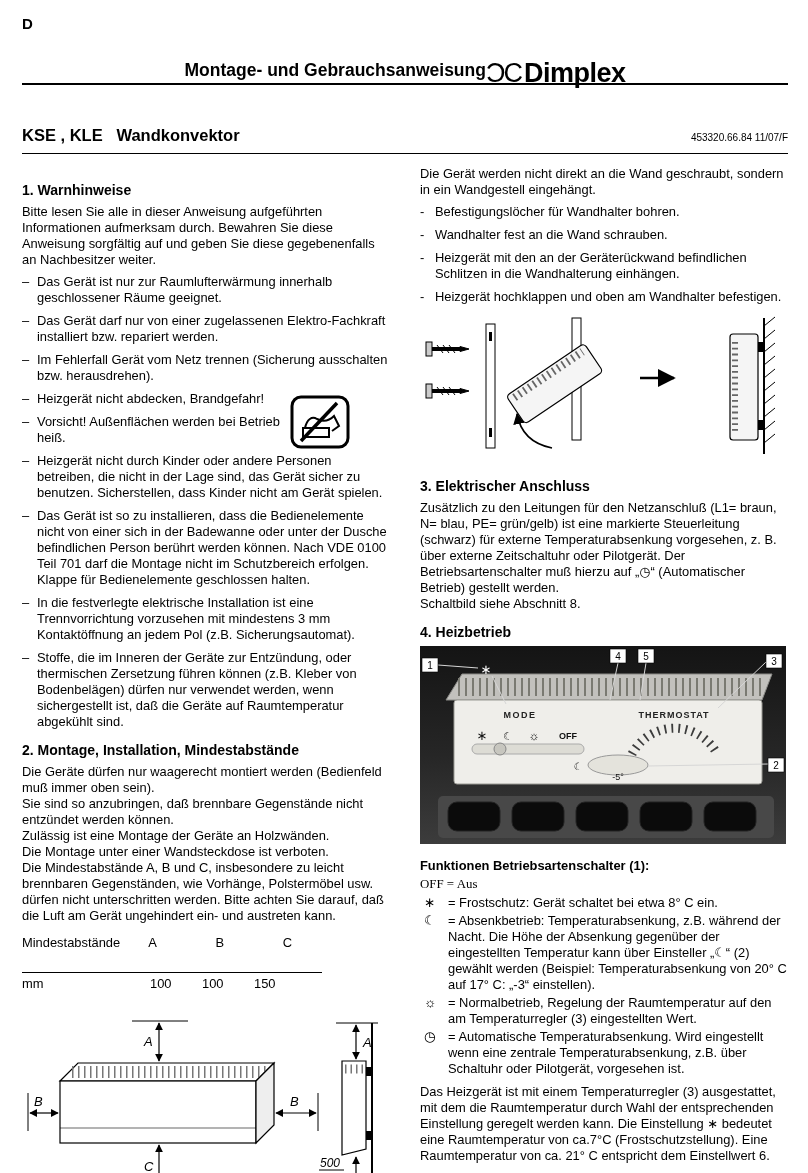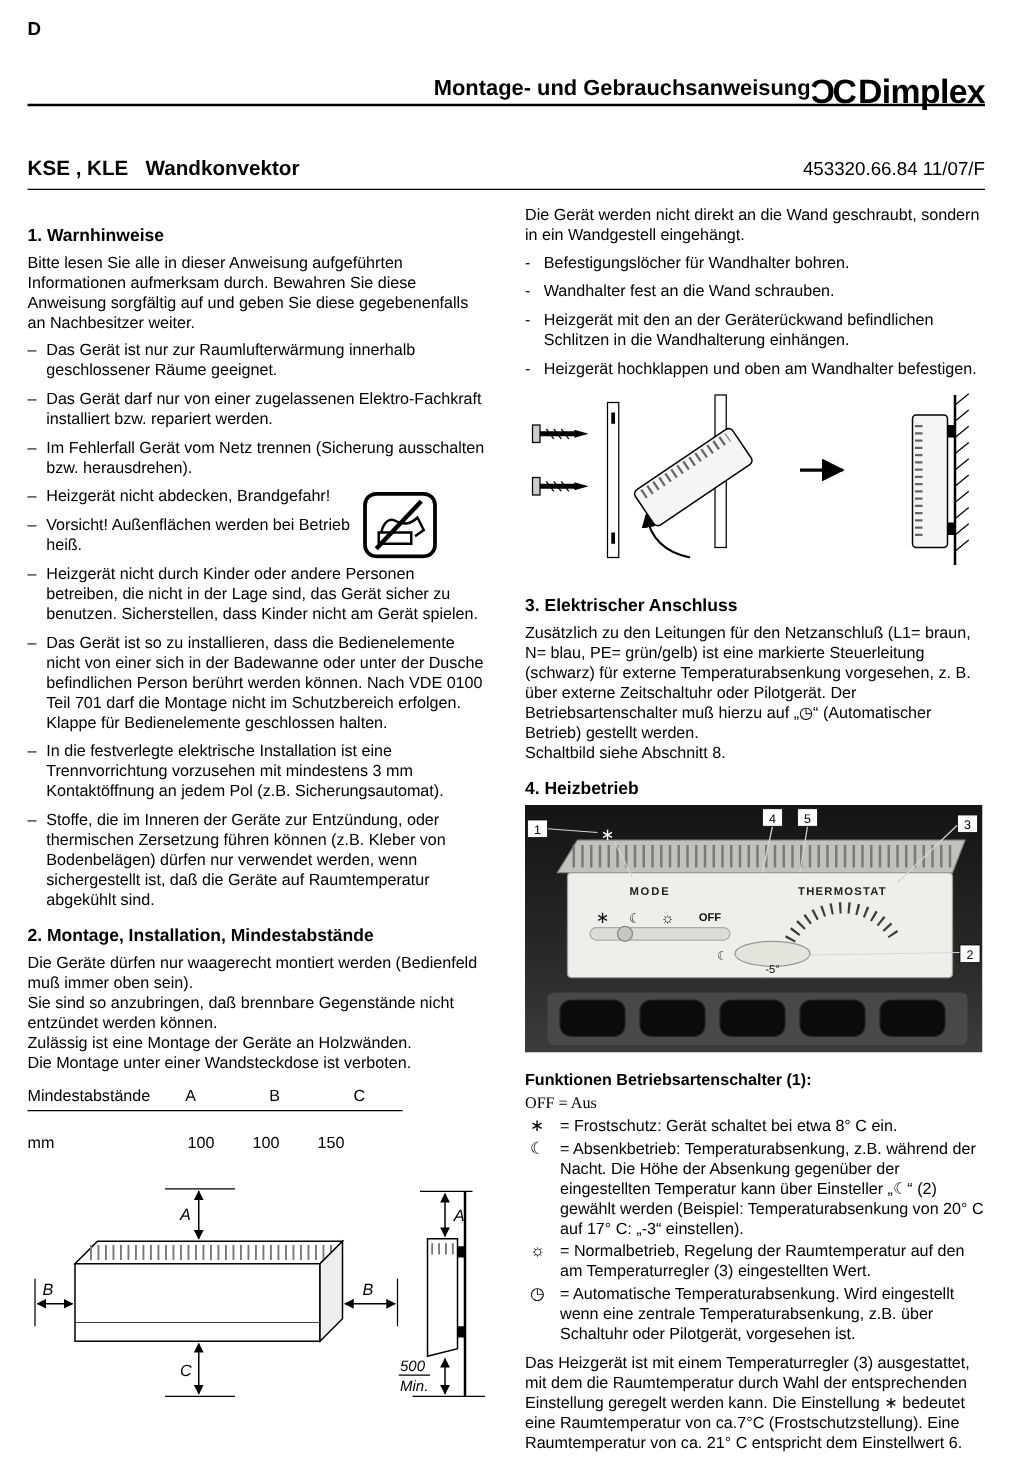--- a/index.html
+++ b/index.html
@@ -4,45 +4,45 @@
 <style>
   * { margin:0; padding:0; box-sizing:border-box; }
   html,body { background:#fff; }
   body {
     width:808px; height:1173px; overflow:hidden;
     font-family:"Liberation Sans","DejaVu Sans",sans-serif;
     color:#000; font-size:12.9px; line-height:16px;
   }
   .page { padding:16px 20px 0 22px; }
   .lang { font-weight:bold; font-size:15px; margin-bottom:30px; }
-  .hdr1 { display:flex; justify-content:flex-end; align-items:flex-end; }
+  .hdr1 { display:flex; justify-content:center; align-items:flex-end; }
   .doc-title { font-size:17.5px; font-weight:bold; padding-bottom:5px; }
   .logo { display:flex; align-items:baseline; padding-bottom:2px; }
-  .logo-mark { font-size:27px; font-weight:bold; letter-spacing:-2px; margin-right:3px; }
+  .logo-mark { font-size:27px; font-weight:normal; letter-spacing:-2px; margin-right:3px; }
   .logo-text { font-size:27px; font-weight:bold; letter-spacing:-0.5px; }
   .rule-thick { border-top:2.5px solid #000; }
   .rule-thin  { border-top:1.5px solid #000; }
   .hdr2 { display:flex; justify-content:space-between; align-items:baseline; padding:9px 0 7px 0;margin-top:33px; }
   .product-title { font-size:16.5px; font-weight:bold; white-space:pre; }
-  .docref { font-size:15px; }
+  .docref { font-size:10px; }
   .cols { display:flex; gap:30px; margin-top:12px; }
   .col { width:368px; }
   h3 { font-size:14px; font-weight:bold; margin:12px 0 6px 0; }
   h3.first { margin-top:16px; }
   p { margin:0 0 6px 0; }
   p.tight { margin:0; }
   .li { display:flex; margin:0 0 7px 0; }
   .li .dash { flex:0 0 15px; }
   .li .litext { flex:1; }
   .warn-with-icon { display:flex; }
   .warn-with-icon .narrow { width:268px; }
   .nocover-icon { width:64px; padding-top:4px; }
   .mtable { width:300px; margin:10px 0 8px 0; }
   .trow { display:flex; padding:1px 0; }
-  .thead { border-bottom:1.2px solid #000; padding-bottom:3px; margin-bottom:16px;gap:28px; }
+  .thead { border-bottom:1.2px solid #000; padding-bottom:21px; margin-bottom:2px;gap:28px; }
   .tc.c0 { width:128px; }
   .tc.c1 { width:52px; }
   .fig { margin:6px 0 0 0; }
   .photo-wrap { margin:4px 0 10px 0; }
   .func-title { font-weight:bold; margin-bottom:2px; }
   .off-line { margin-bottom:3px;font-family:Liberation Serif, serif; }
   .mode-row { display:flex; margin:0 0 2px 0; padding-left:4px; }
   .mode-row .sym { flex:0 0 24px; font-size:13.5px; }
   .mode-row .mtext { flex:1; }
   .closing { margin-top:7px; }
@@ -126,20 +126,21 @@
       <div class="li">
         <span class="dash">–</span>
         <span class="litext">Stoffe, die im Inneren der Geräte zur Entzündung, oder thermischen Zersetzung führen können (z.B. Kleber von Bodenbelägen) dürfen nur verwendet werden, wenn sichergestellt ist, daß die Geräte auf Raumtemperatur abgekühlt sind.</span>
       </div>
 
       <h3>2. Montage, Installation, Mindestabstände</h3>
       <p class="tight">Die Geräte dürfen nur waagerecht montiert werden (Bedienfeld muß immer oben sein).</p>
       <p class="tight">Sie sind so anzubringen, daß brennbare Gegenstände nicht entzündet werden können.</p>
       <p class="tight">Zulässig ist eine Montage der Geräte an Holzwänden.</p>
       <p class="tight">Die Montage unter einer Wandsteckdose ist verboten.</p>
+      <p class="tight">Die Mindestabstände A, B und C, insbesondere zu leicht brennbaren Gegenständen, wie Vorhänge, Polstermöbel usw. dürfen nicht unterschritten werden. Bitte achten Sie darauf, daß die Luft am Gerät ungehindert ein- und austreten kann.</p>
 
       <div class="mtable">
         <div class="trow thead">
           <span class="tc c0">Mindestabstände</span>
           <span class="tc c1">A</span>
           <span class="tc c1">B</span>
           <span class="tc c1">C</span>
         </div>
         <div class="trow">
           <span class="tc c0">mm</span>

